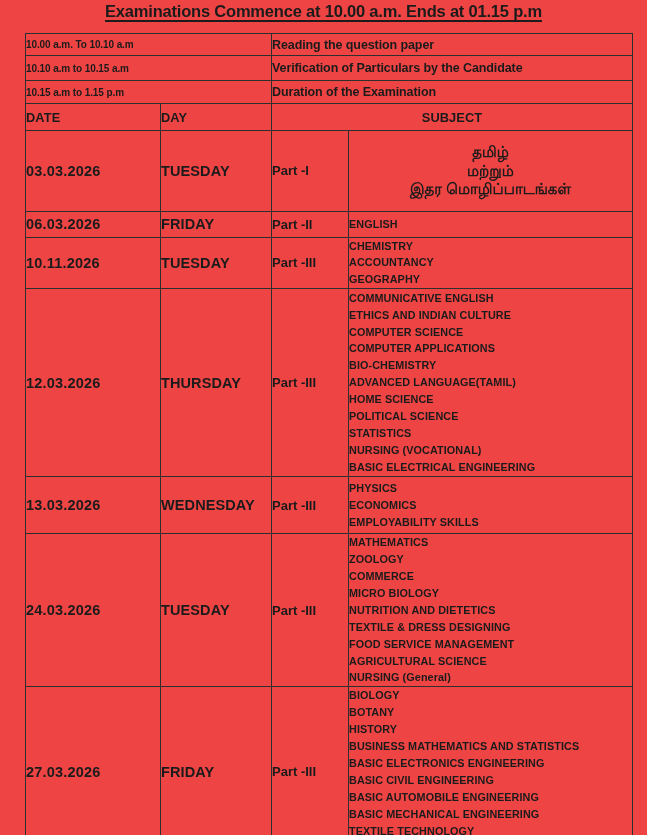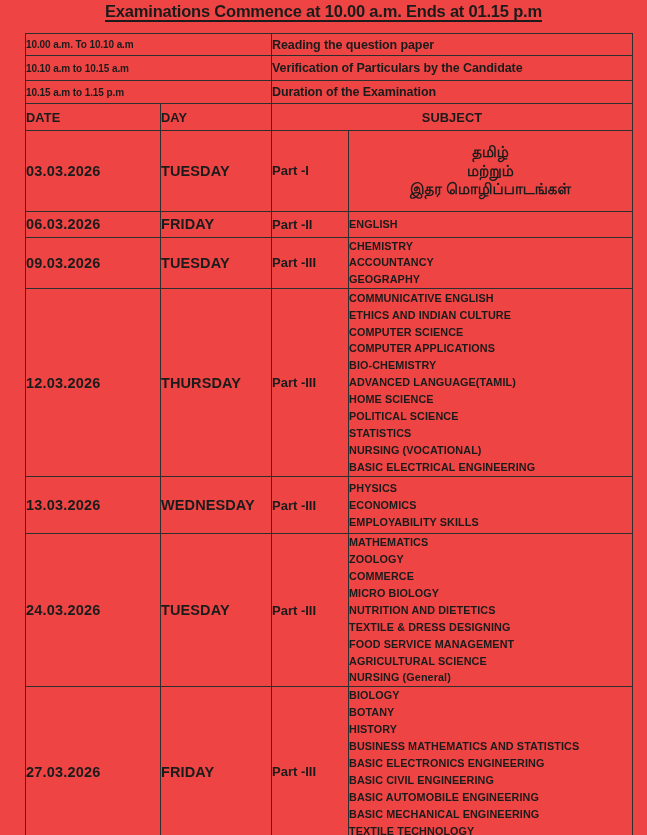--- a/index.html
+++ b/index.html
@@ -142,21 +142,21 @@
       <tr class="row-eng">
         <td class="date-cell">06.03.2026</td>
         <td class="day-cell">FRIDAY</td>
         <td class="part-cell">Part -II</td>
         <td class="subjects-cell">
             <div class="subject-line">ENGLISH</div>
           </td>
       </tr>
 
       <tr class="row-chem">
-        <td class="date-cell">09.03.2026</td>
+        <td class="date-cell">10.11.2026</td>
         <td class="day-cell">TUESDAY</td>
         <td class="part-cell">Part -III</td>
         <td class="subjects-cell">
             <div class="subject-line">CHEMISTRY</div>
             <div class="subject-line">ACCOUNTANCY</div>
             <div class="subject-line">GEOGRAPHY</div>
           </td>
       </tr>
 
       <tr class="row-comm">

